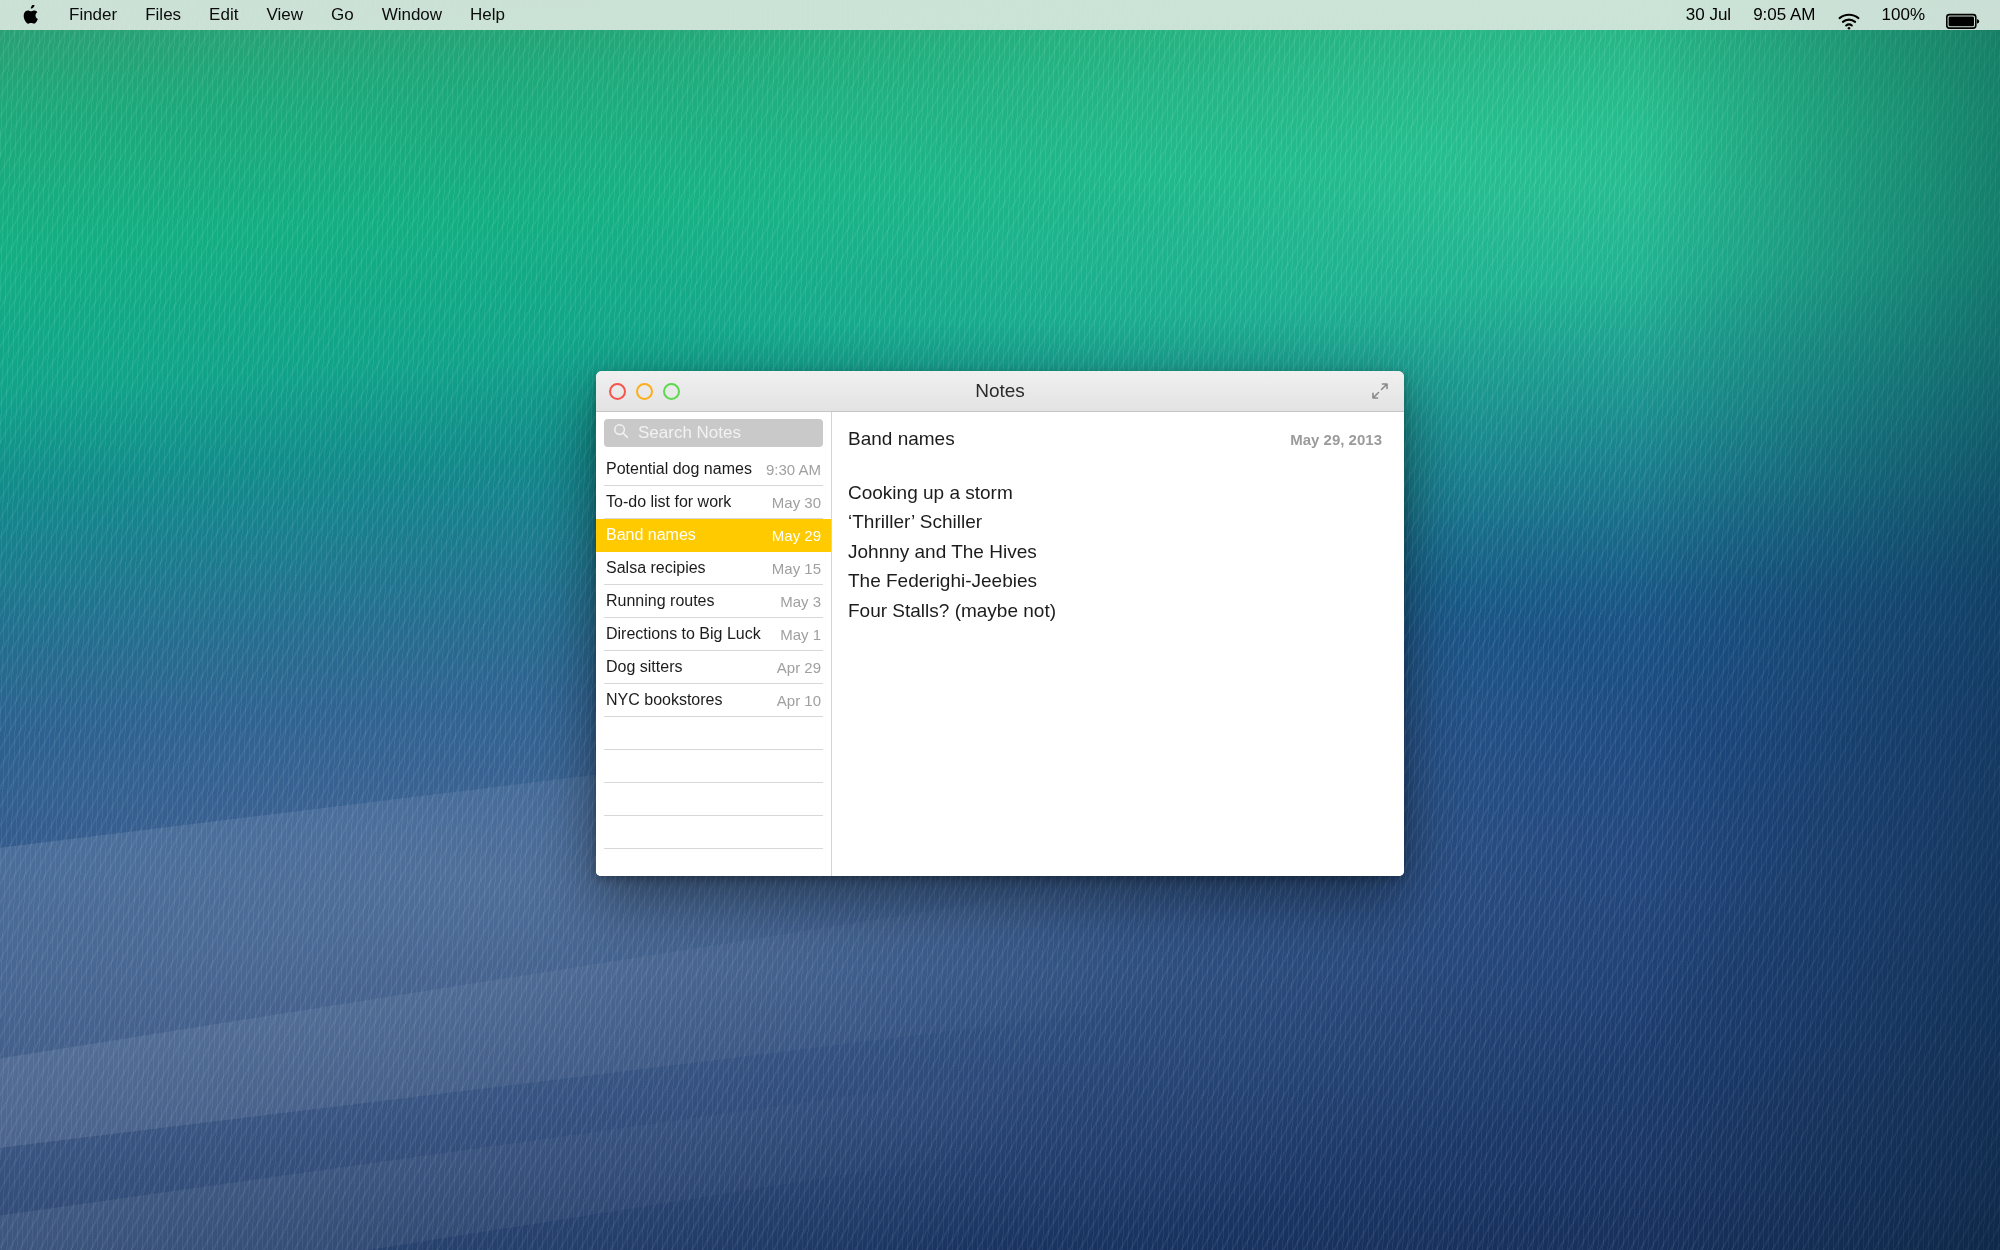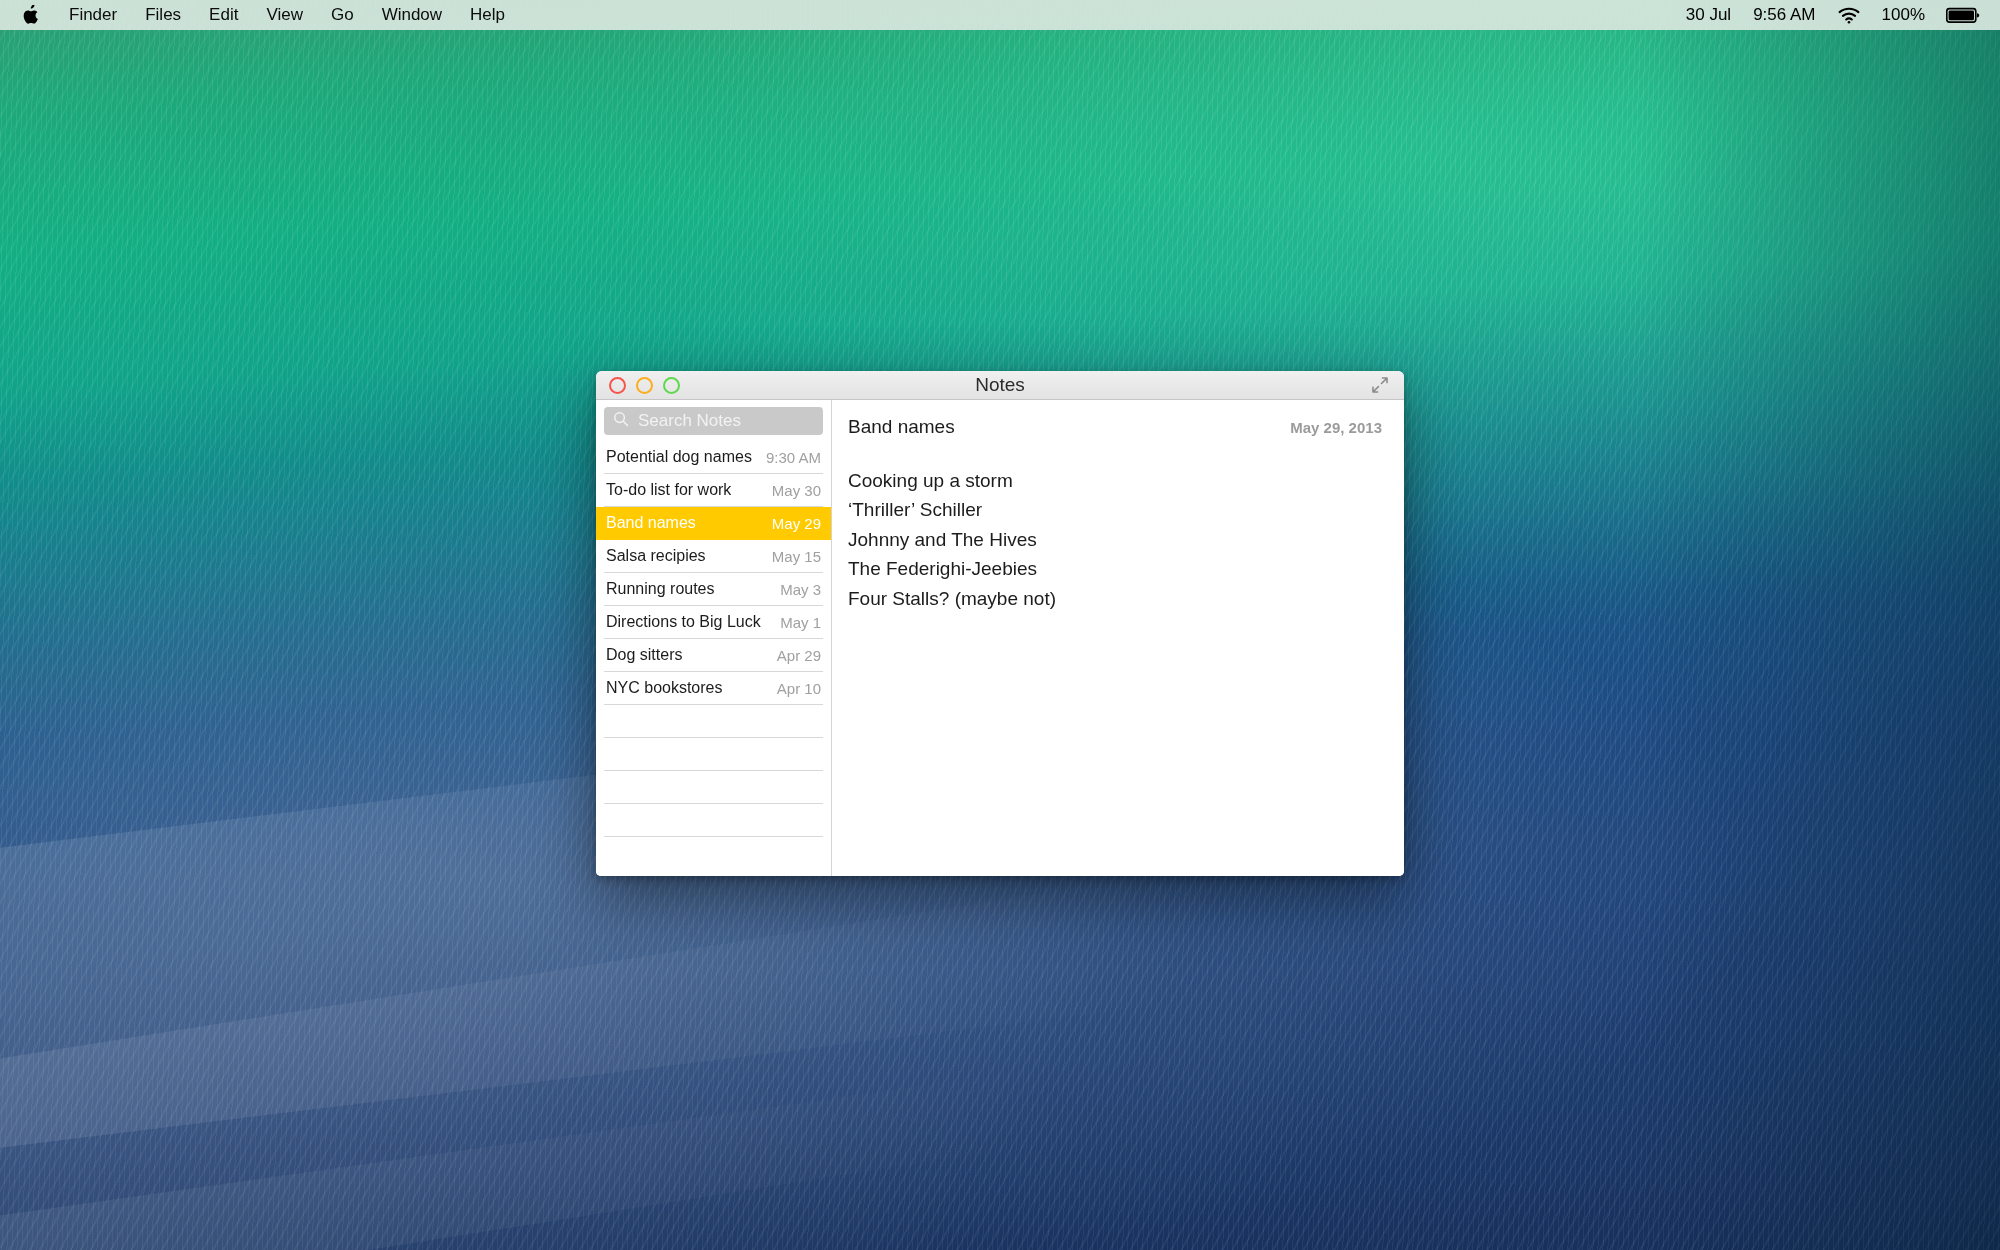--- a/index.html
+++ b/index.html
@@ -66,41 +66,41 @@
 
   
   #menubar {
     position:absolute; top:0; left:0; right:0; height:30px;
     background:rgba(216,230,222,0.93);
     display:flex; align-items:center;
     font-size:17px; color:#000;
     z-index:50;
   }
   #menubar .left { display:flex; align-items:center; }
-  #menubar .right { margin-left:auto; display:flex; align-items:center; }
+  #menubar .right { margin-left:auto; display:flex; align-items:flex-end; }
   .menu-item {
     padding:0 14px; line-height:30px; white-space:nowrap;
     font-size:17px; color:#0c0c0c;
   }
   .menu-item.app-name { font-weight:bold; }
   .apple-logo { padding:0 16px 0 22px; display:flex; align-items:center; }
   .status-item { padding:0 11px; line-height:30px; white-space:nowrap; font-size:17px; }
   .status-icon { padding:0 10px; display:flex; align-items:center; }
 
   
   #notes-window {
     position:absolute; left:596px; top:371px; width:808px; height:505px;
     border-radius:6px 6px 5px 5px;
     box-shadow:0 22px 60px rgba(0,0,0,0.42), 0 3px 10px rgba(0,0,0,0.28);
     overflow:hidden;
     background:#fff;
     z-index:40;
   }
   #titlebar {
-    height:29px; position:relative;
+    height:41px; position:relative;
     background:linear-gradient(#f0f0f0, #e3e3e3);
     border-bottom:1px solid #c6c6c6;
     display:flex; align-items:center;
   }
   .traffic-lights { display:flex; gap:10px; padding-left:13px; }
   .tl {
     width:17px; height:17px; border-radius:50%;
     background:transparent; border:2px solid #999;
   }
   .tl.close  { border-color:#f6554c; }
@@ -189,21 +189,21 @@
     <span class="menu-item app-name" style="font-weight: normal;">Finder</span>
     <span class="menu-item">Files</span>
     <span class="menu-item">Edit</span>
     <span class="menu-item">View</span>
     <span class="menu-item">Go</span>
     <span class="menu-item">Window</span>
     <span class="menu-item">Help</span>
   </div>
   <div class="right">
     <span class="status-item">30 Jul</span>
-    <span class="status-item">9:56 AM</span>
+    <span class="status-item">9:05 AM</span>
     <span class="status-icon">
       <svg width="24" height="18" viewBox="0 0 24 18" aria-hidden="true">
         <path fill="none" stroke="#000" stroke-width="2.1" stroke-linecap="round" d="M2.6 6.1C5.2 3.9 8.4 2.7 12 2.7s6.8 1.2 9.4 3.4"></path>
         <path fill="none" stroke="#000" stroke-width="2.1" stroke-linecap="round" d="M5.9 9.9c1.7-1.5 3.8-2.3 6.1-2.3s4.4.8 6.1 2.3"></path>
         <path fill="none" stroke="#000" stroke-width="2.1" stroke-linecap="round" d="M9.2 13.5c.8-.7 1.8-1.1 2.8-1.1s2 .4 2.8 1.1"></path>
         <circle cx="12" cy="16.3" r="1.3" fill="#000"></circle>
       </svg>
     </span>
     <span class="status-item">100%</span>
     <span class="status-icon" style="padding-right:20px">

